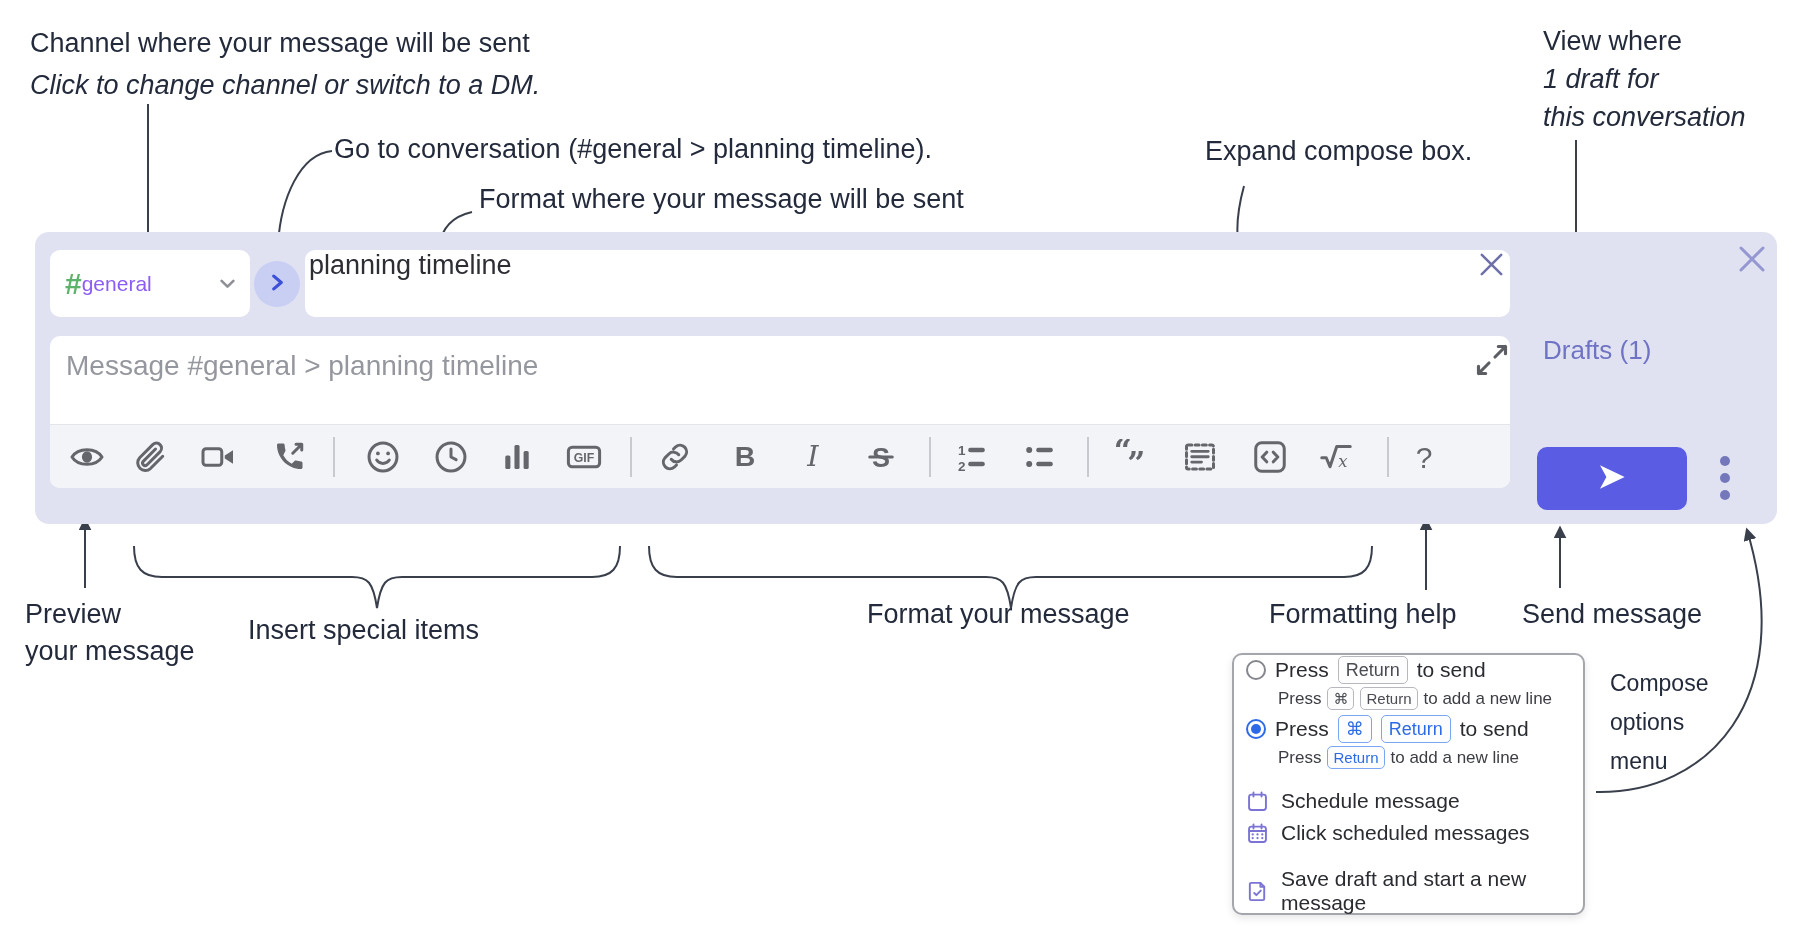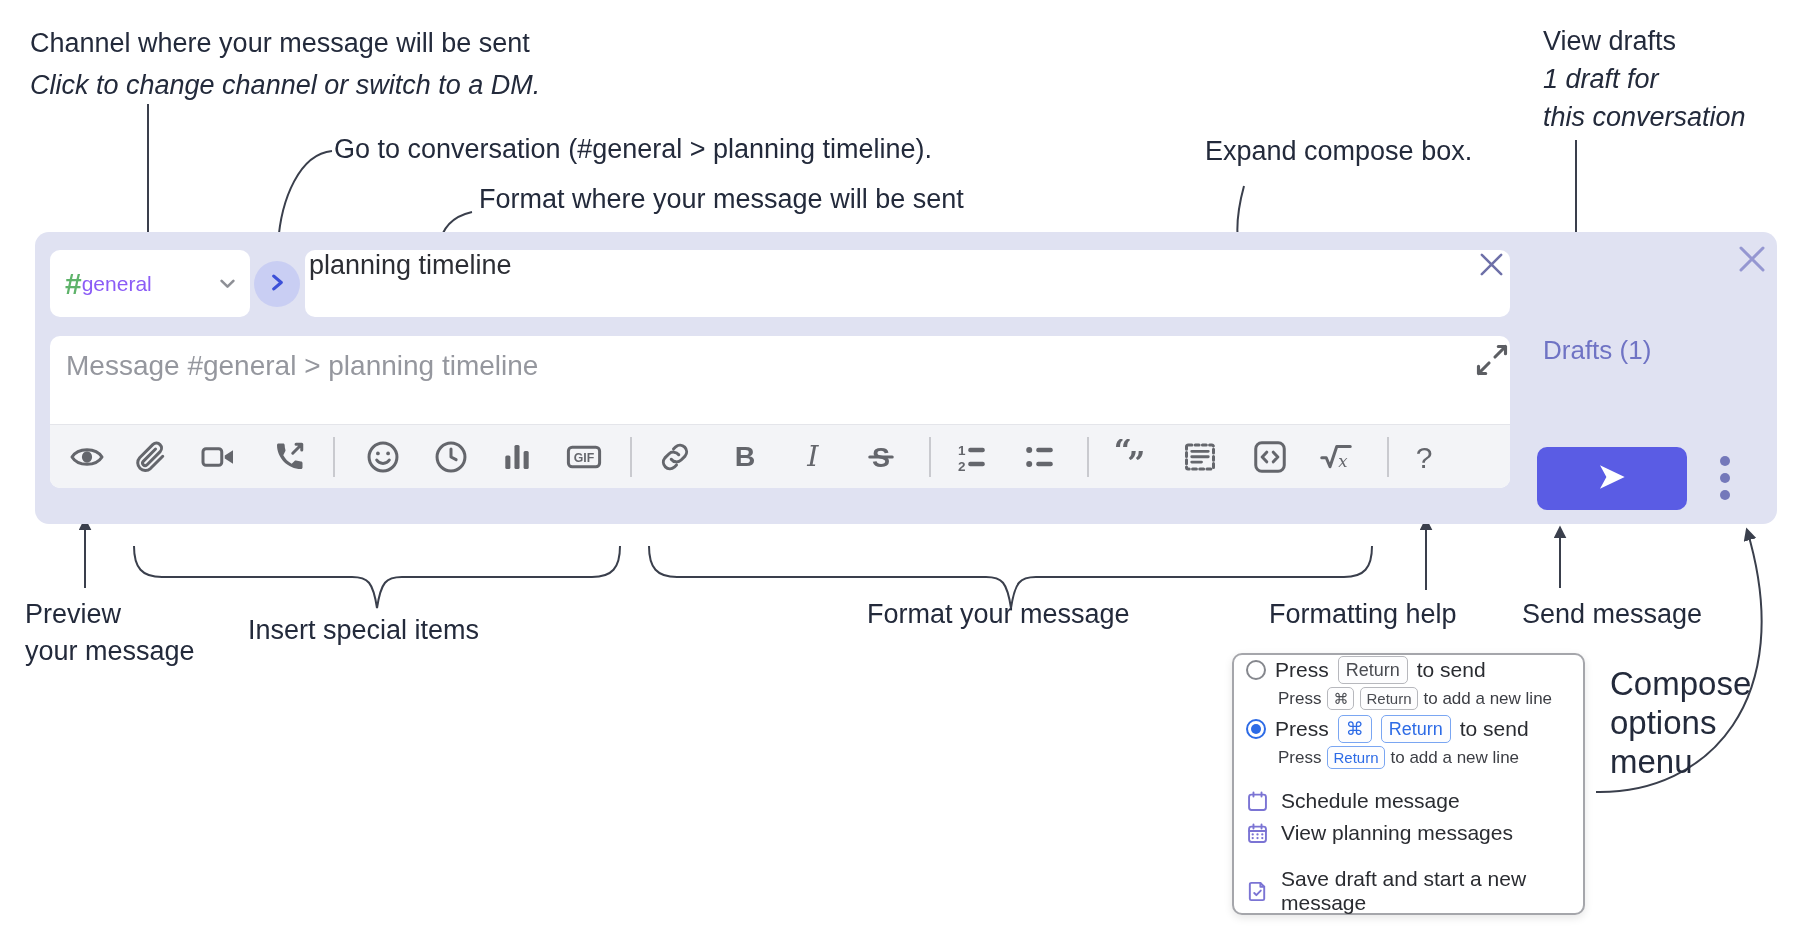--- a/index.html
+++ b/index.html
@@ -7,21 +7,21 @@
   body { font-family:"Liberation Sans","DejaVu Sans",sans-serif; }
   #canvas { position:relative; width:1814px; height:944px; overflow:hidden; background:#fff; }
 
   
   .ann { position:absolute; font-size:27px; color:#232a3b; white-space:nowrap; line-height:42px; }
   .ann b { font-weight:400; }
   .ann i { font-style:italic; }
   .ann .ln { display:block; }
   #ann-drafts { line-height:38px; }
   #ann-preview, #ann-insert, #ann-format, #ann-help, #ann-send { line-height:37px; }
-  #ann-compose-options { line-height:39px; font-size:33px; }
+  #ann-compose-options { line-height:39px; font-size:23px; }
 
   
   #overlay { position:absolute; left:0; top:0; width:1814px; height:944px; pointer-events:none; }
   #overlay path { stroke:#3a3f4c; stroke-width:2; fill:none; }
 
   
   #compose-box { position:absolute; left:35px; top:232px; width:1742px; height:292px;
                  background:#e0e2f2; border-radius:14px; }
   #channel-btn { position:absolute; left:15px; top:18px; width:200px; height:67px; background:#fff;
                  border-radius:10px; display:flex; align-items:center; padding:0 15px; cursor:pointer; }
@@ -110,21 +110,21 @@
 
   <div class="ann" style="left:479px; top:178px;">
     <b>Format</b><span> where your message will be sent</span>
   </div>
 
   <div class="ann" style="left:1205px; top:130px;">
     <b>Expand</b><span> compose box.</span>
   </div>
 
   <div class="ann" id="ann-drafts" style="left:1543px; top:22px;">
-    <span class="ln"><span>View </span><b>drafts</b></span>
+    <span class="ln"><span>View </span><b>where</b></span>
     <span class="ln"><i>1 draft for</i></span>
     <span class="ln"><i>this conversation</i></span>
   </div>
 
   <div class="ann" id="ann-preview" style="left:25px; top:596px;">
     <span class="ln"><b>Preview</b></span>
     <span class="ln">your message</span>
   </div>
 
   <div class="ann" id="ann-insert" style="left:248px; top:596px;margin-top:16px;">
@@ -331,21 +331,21 @@
           <path d="M7.8 2.6 V6.8 M16.2 2.6 V6.8"></path>
         </svg>
       <span>Schedule message</span>
     </div>
     <div class="menu-item">
       <svg class="mico" viewBox="0 0 24 24">
           <rect x="3.2" y="4.8" width="17.6" height="16" rx="2.5"></rect>
           <path d="M7.8 2.6 V6.8 M16.2 2.6 V6.8 M3.2 9.4 H20.8"></path>
           <path d="M7 13 h.01 M12 13 h.01 M17 13 h.01 M7 16.8 h.01 M12 16.8 h.01 M17 16.8 h.01" style="stroke-width:2.4"></path>
         </svg>
-      <span>View planning messages</span>
+      <span>Click scheduled messages</span>
     </div>
     <div class="menu-divider"></div>
     <div class="menu-item">
       <svg class="mico" viewBox="0 0 24 24">
           <path d="M5.5 3 H15 L19 7 V19.5 A1.5 1.5 0 0 1 17.5 21 H5.5 A1.5 1.5 0 0 1 4 19.5 V4.5 A1.5 1.5 0 0 1 5.5 3 Z"></path>
           <path d="M15 3 V7 H19"></path>
           <path d="M8.6 13.6 l2.2 2.2 L15.4 11"></path>
         </svg>
       <span>Save draft and start a new message</span>
     </div>

